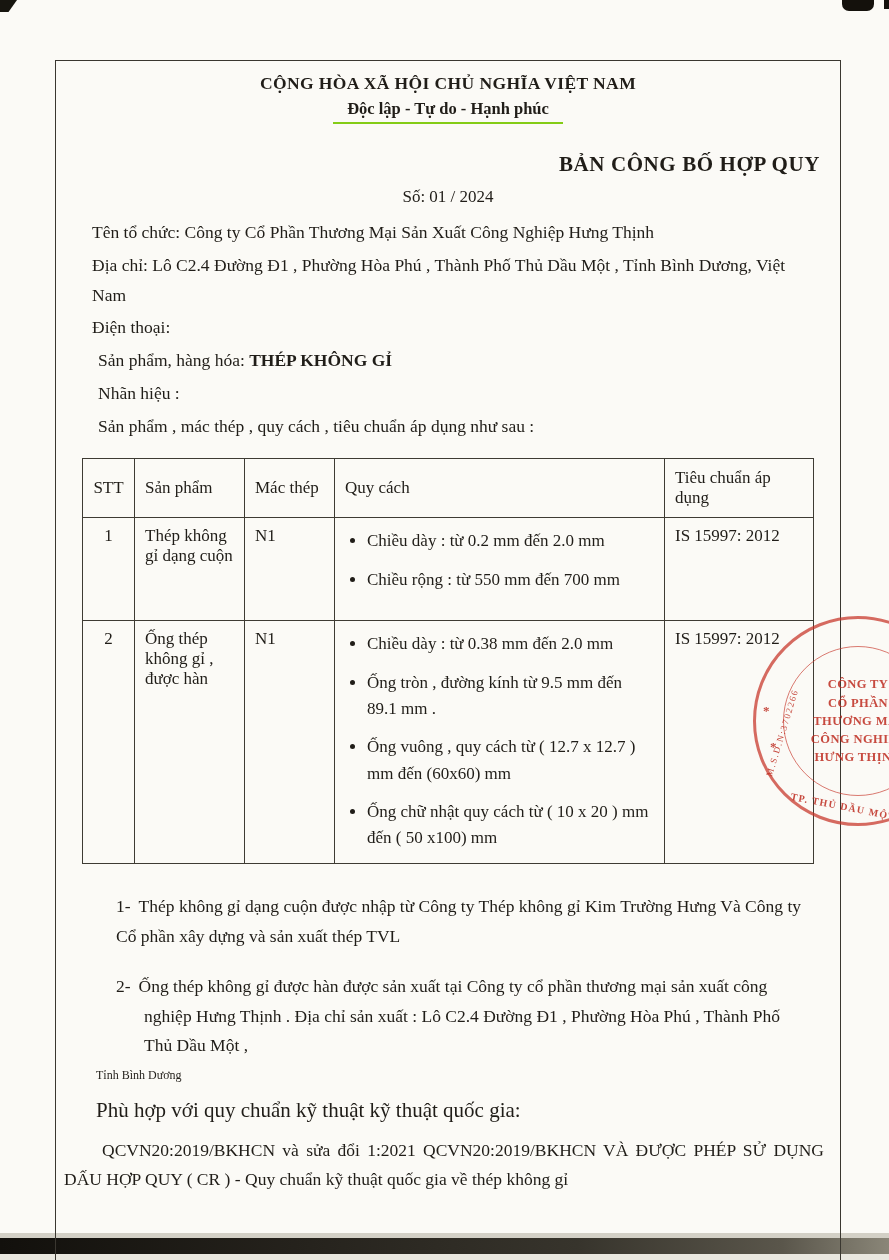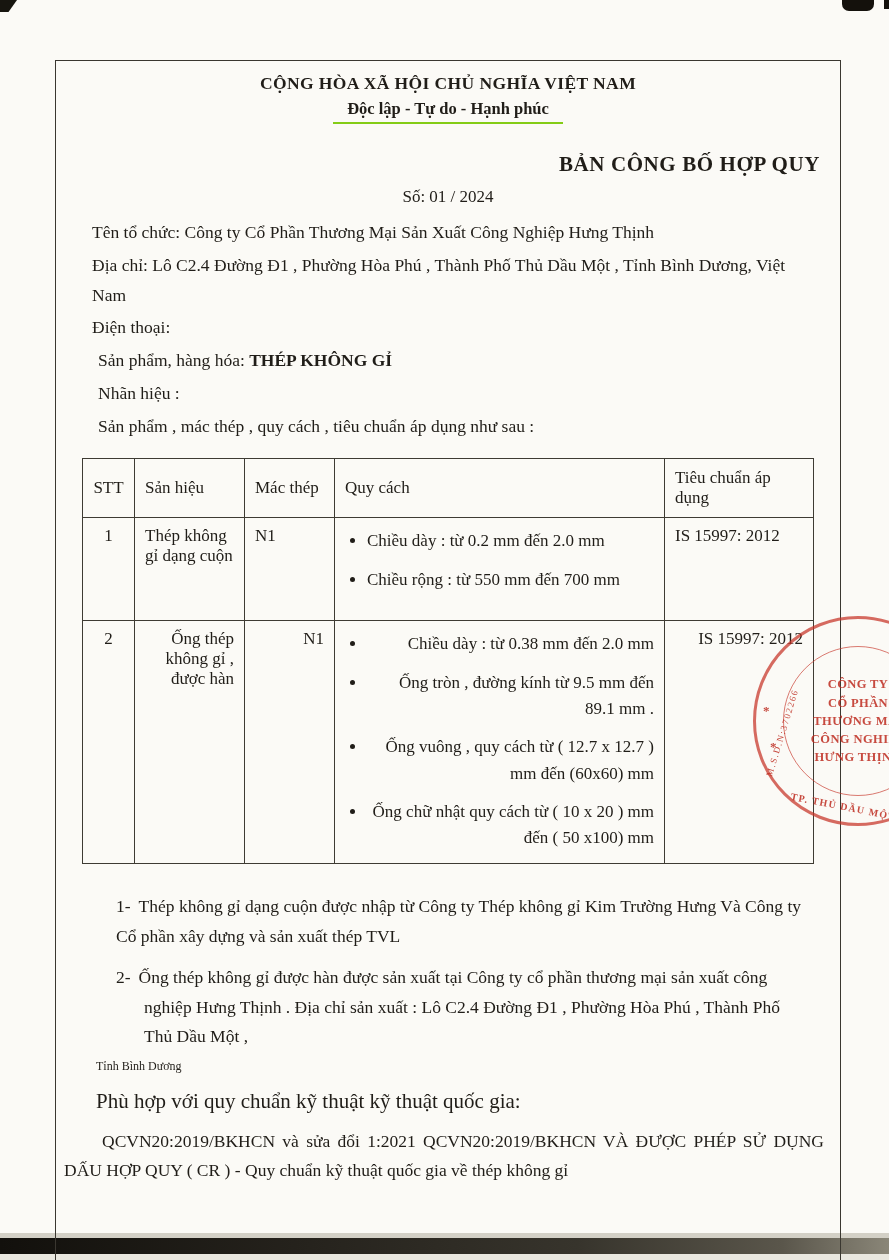--- a/index.html
+++ b/index.html
@@ -115,25 +115,25 @@
   .spec-table td ul {
     margin: 2px 0 2px 0;
     padding-left: 22px;
   }
   .spec-table td ul li {
     margin-bottom: 12px;
     line-height: 1.55;
   }
   .spec-table td ul li:last-child { margin-bottom: 2px; }
   .row1 td { height: 86px; }
-  .row2 td { height: 226px; text-align: right; }
+  .row2 td { height: 226px; }
 
   
   .notes { margin: 28px 14px 0 40px; font-size: 17.5px; line-height: 1.7; }
-  .note-item { margin-top: 11px; }
+  .note-item { margin-top: 20px; }
   .note-item.hanging { padding-left: 28px; text-indent: -28px; }
   .note-marker { padding-right: 8px; }
   .province { margin: 4px 14px 0 20px; font-size: 12px; line-height: 1.7; }
   .conformity-intro { margin: 8px 14px 0 20px; font-size: 21px; line-height: 1.7; }
   .conformity {
     margin: 7px -4px 0 -12px;
     font-size: 17.5px;
     line-height: 1.68;
     text-align: justify;
     text-indent: 38px;
@@ -218,21 +218,21 @@
     <colgroup>
         <col class="c1">
         <col class="c2">
         <col class="c3">
         <col class="c4">
         <col class="c5">
       </colgroup>
     <thead>
       <tr>
         <th class="center">STT</th>
-        <th>Sản hiệu</th>
+        <th>Sản phẩm</th>
         <th>Mác thép</th>
         <th>Quy cách</th>
         <th>Tiêu chuẩn áp dụng</th>
       </tr>
     </thead>
     <tbody>
       <tr class="row1">
         <td class="center">1</td>
         <td>Thép không gỉ dạng cuộn</td>
         <td>N1</td>

